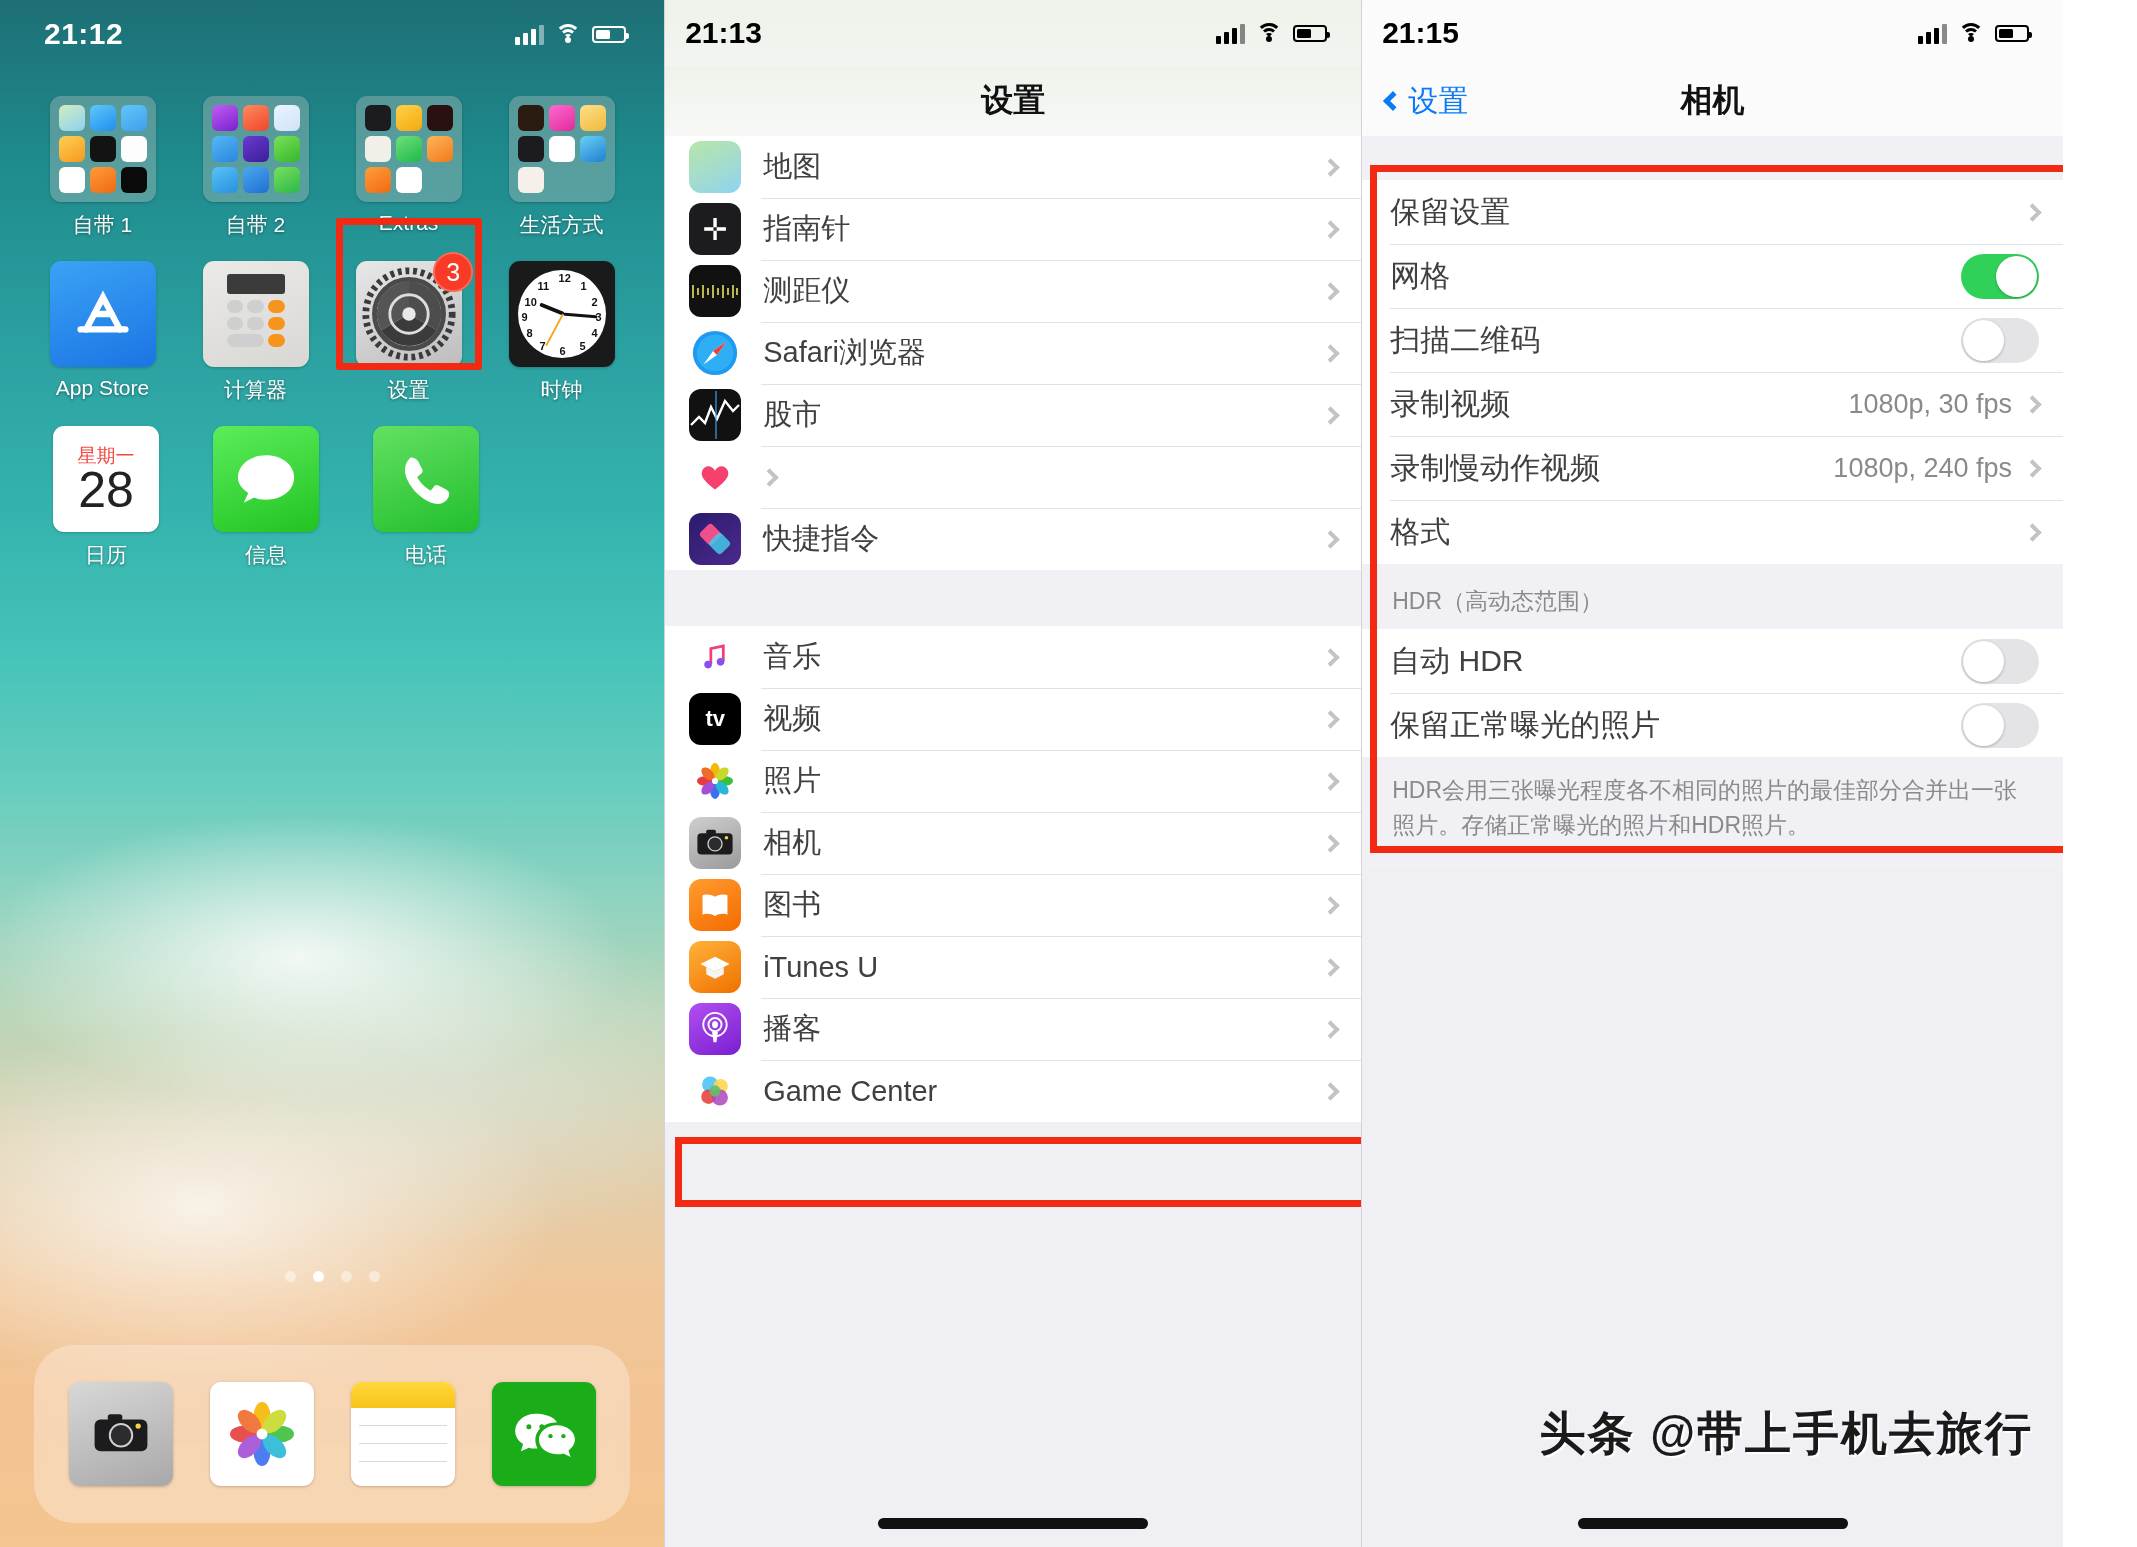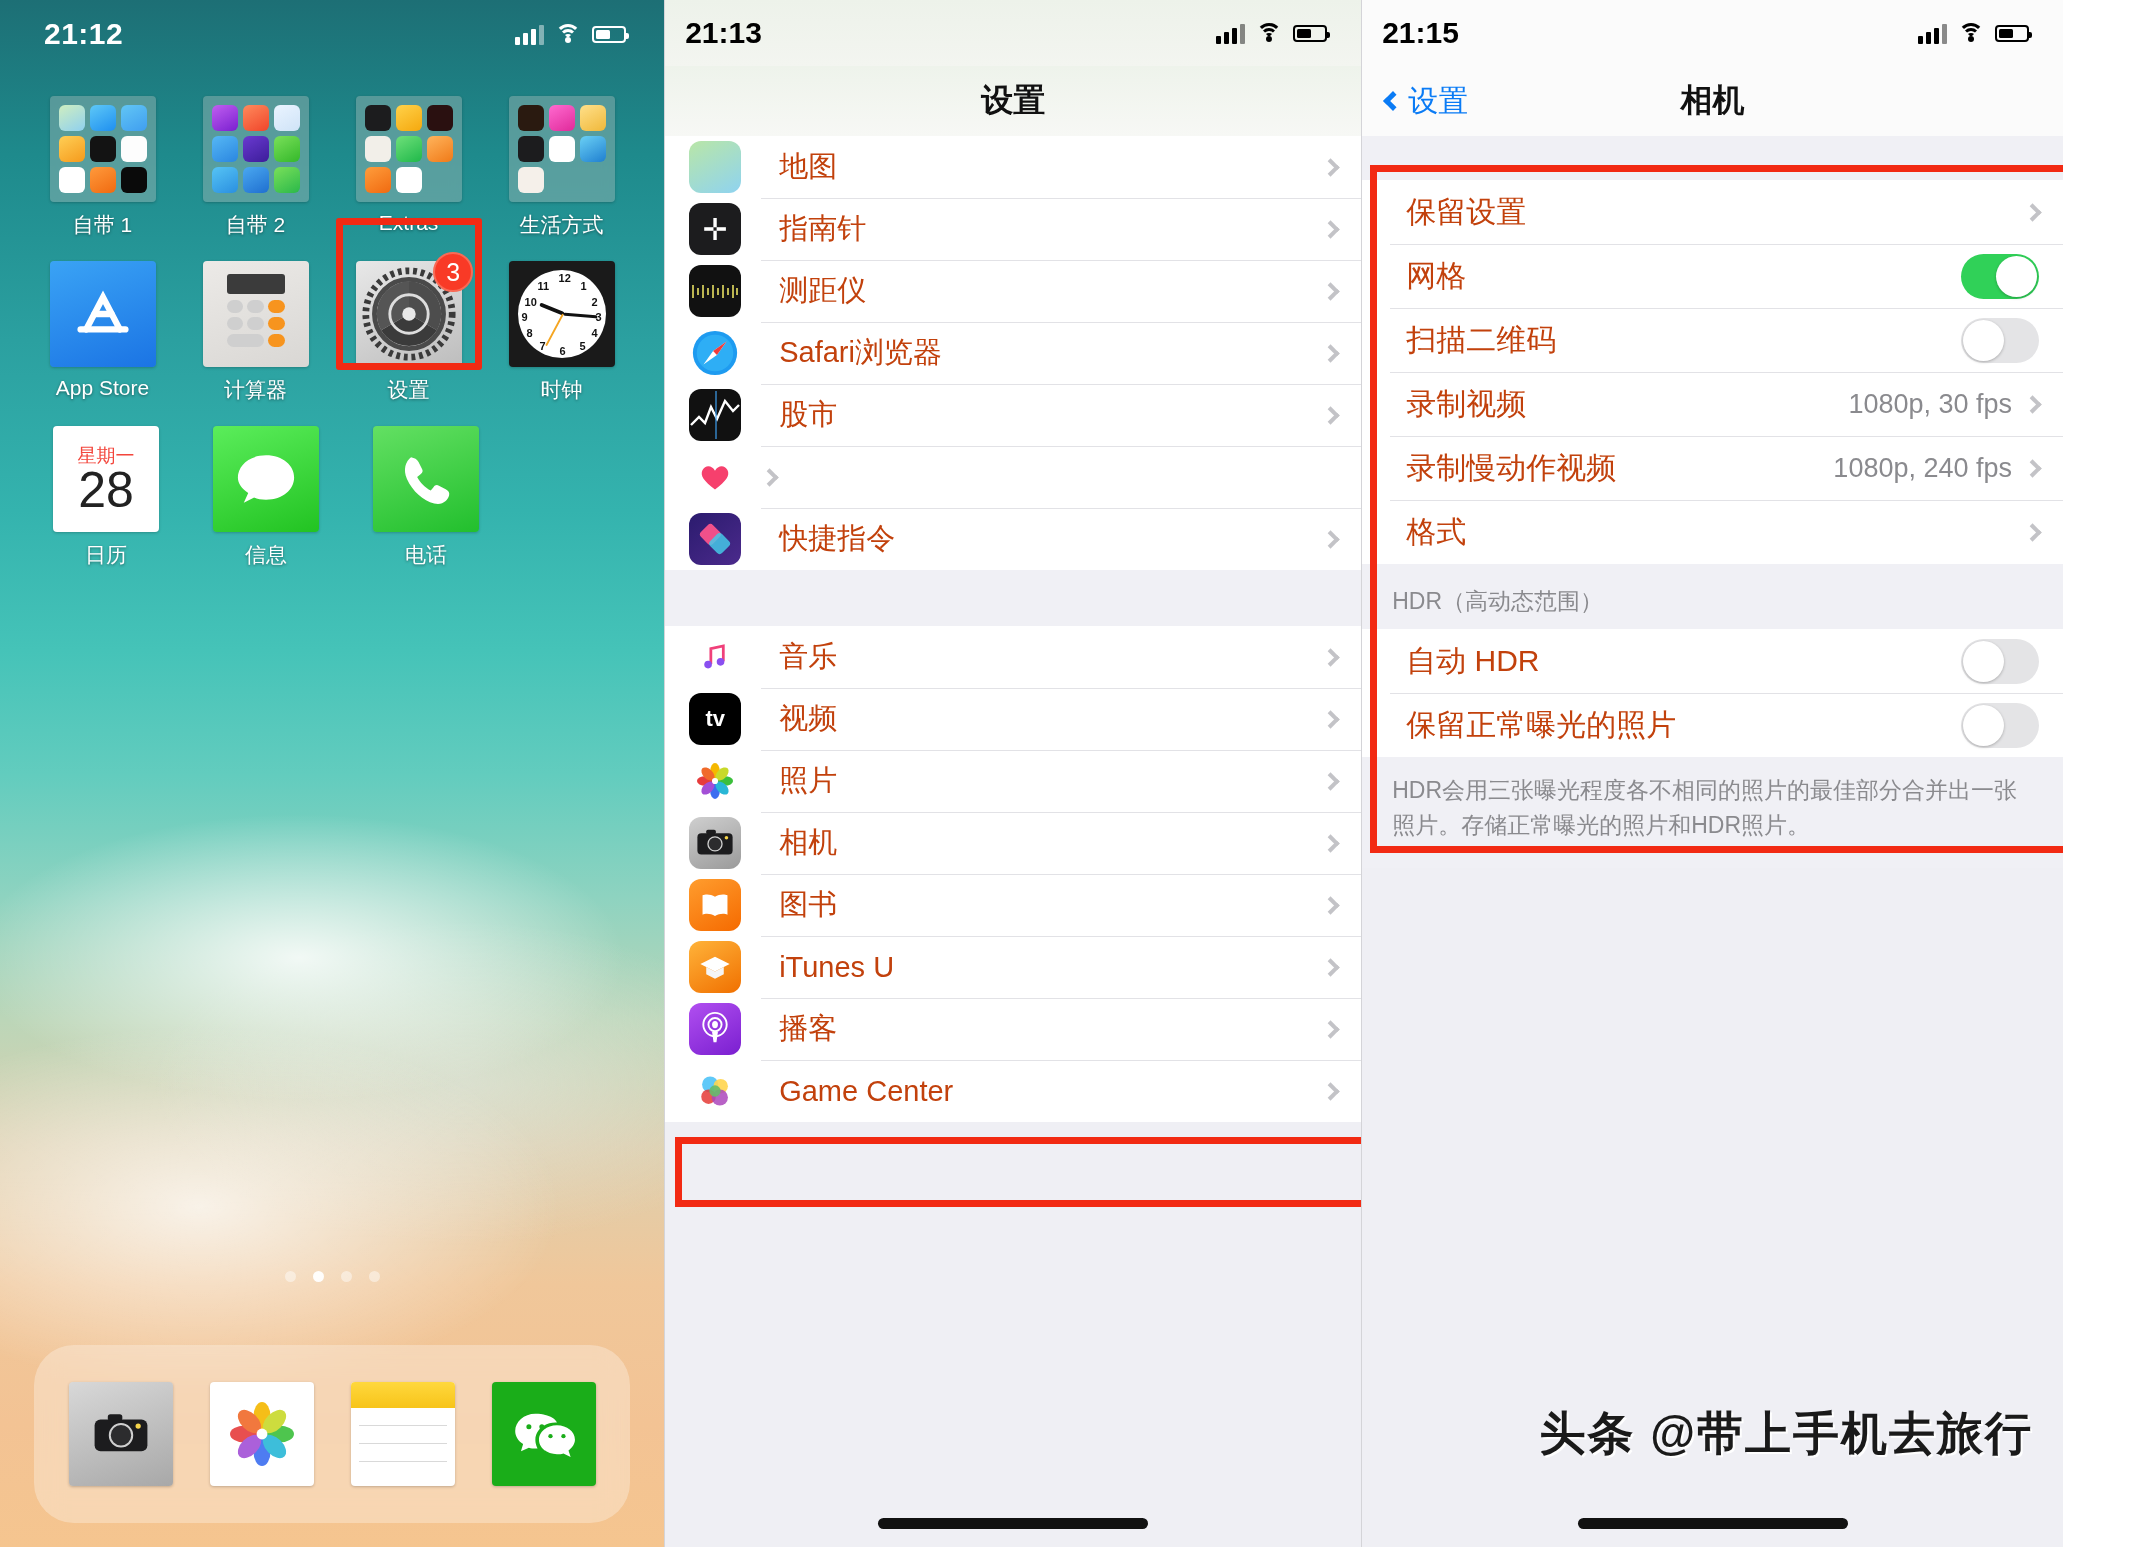--- a/index.html
+++ b/index.html
@@ -48,21 +48,21 @@
 
   .batt { width: 34px; height: 17px; border: 2px solid currentColor; border-radius: 4px;
     position: relative; padding: 2px; }
   .batt::after { content:""; position:absolute; right:-5px; top:5px; width:3px; height:6px;
     background: currentColor; border-radius: 0 2px 2px 0; }
   .batt i { display:block; height:100%; width:55%; background: currentColor; border-radius:1.5px; }
 
   .icon-grid { position: relative; z-index: 3; padding: 28px 26px 0 26px; }
   .icon-row { display: flex; }
   .app-cell { width: 160px; display: flex; flex-direction: column; align-items: center; margin-bottom: 22px; position:relative; }
-  .app-tile { width: 106px; height: 106px; border-radius: 4px; position: relative;
+  .app-tile { width: 106px; height: 106px; border-radius: 11px; position: relative;
     box-shadow: 0 1px 3px rgba(0,0,0,.22); overflow: hidden; }
   .app-label { margin-top: 9px; font-size: 21px; color: #fff; text-shadow: 0 1px 3px rgba(0,0,0,.45); white-space: nowrap; }
 
   .folder { background: rgba(150,180,178,.48); backdrop-filter: blur(6px);
     display: grid; grid-template-columns: repeat(3, 1fr); grid-template-rows: repeat(3, 1fr);
     gap: 5px; padding: 9px; }
   .mini { border-radius: 6px; }
 
   .badge { position: absolute; top: -9px; right: 12px; min-width: 40px; height: 40px;
     background: #f93a26; color: #fff; border-radius: 20px; font-size: 25px; font-weight: 500;
@@ -136,21 +136,21 @@
 
   .group { background:#fff; }
   .gap { height: 56px; background:#f0f0f5; }
   .gap.small { height: 44px; }
 
   .row { display:flex; align-items:center; height: 62px; padding-left: 24px; background:#fff; position:relative; }
   .row + .row::before { content:""; position:absolute; left: 96px; right:0; top:0; height:1px; background:#e2e2e6; }
   .row.norail + .row::before { left: 24px; }
   .row-ic { width: 52px; height: 52px; border-radius: 12px; flex: 0 0 52px; margin-right: 22px;
     overflow:hidden; display:flex; align-items:center; justify-content:center; }
-  .row-label { font-size: 29px; color:#c2410c; flex: 1 1 auto; margin-left: 16px; }
+  .row-label { font-size: 29px; color:#404040; flex: 1 1 auto; }
   .row-value { font-size: 27px; color:#8a8a8e; margin-right: 14px; white-space: nowrap; }
   .chev { width: 13px; height: 13px; border-top: 4px solid #c3c3c7; border-right: 4px solid #c3c3c7;
     transform: rotate(45deg); margin-right: 24px; flex: 0 0 auto; }
 
   
   .p3 .row { height: 64px; padding-left: 28px; }
   .p3 .row + .row::before { left: 28px; }
   .p3 .row-label { font-size: 30px; }
 
   .toggle { width: 78px; height: 45px; border-radius: 23px; position: relative; margin-right: 24px; flex:0 0 78px; }

